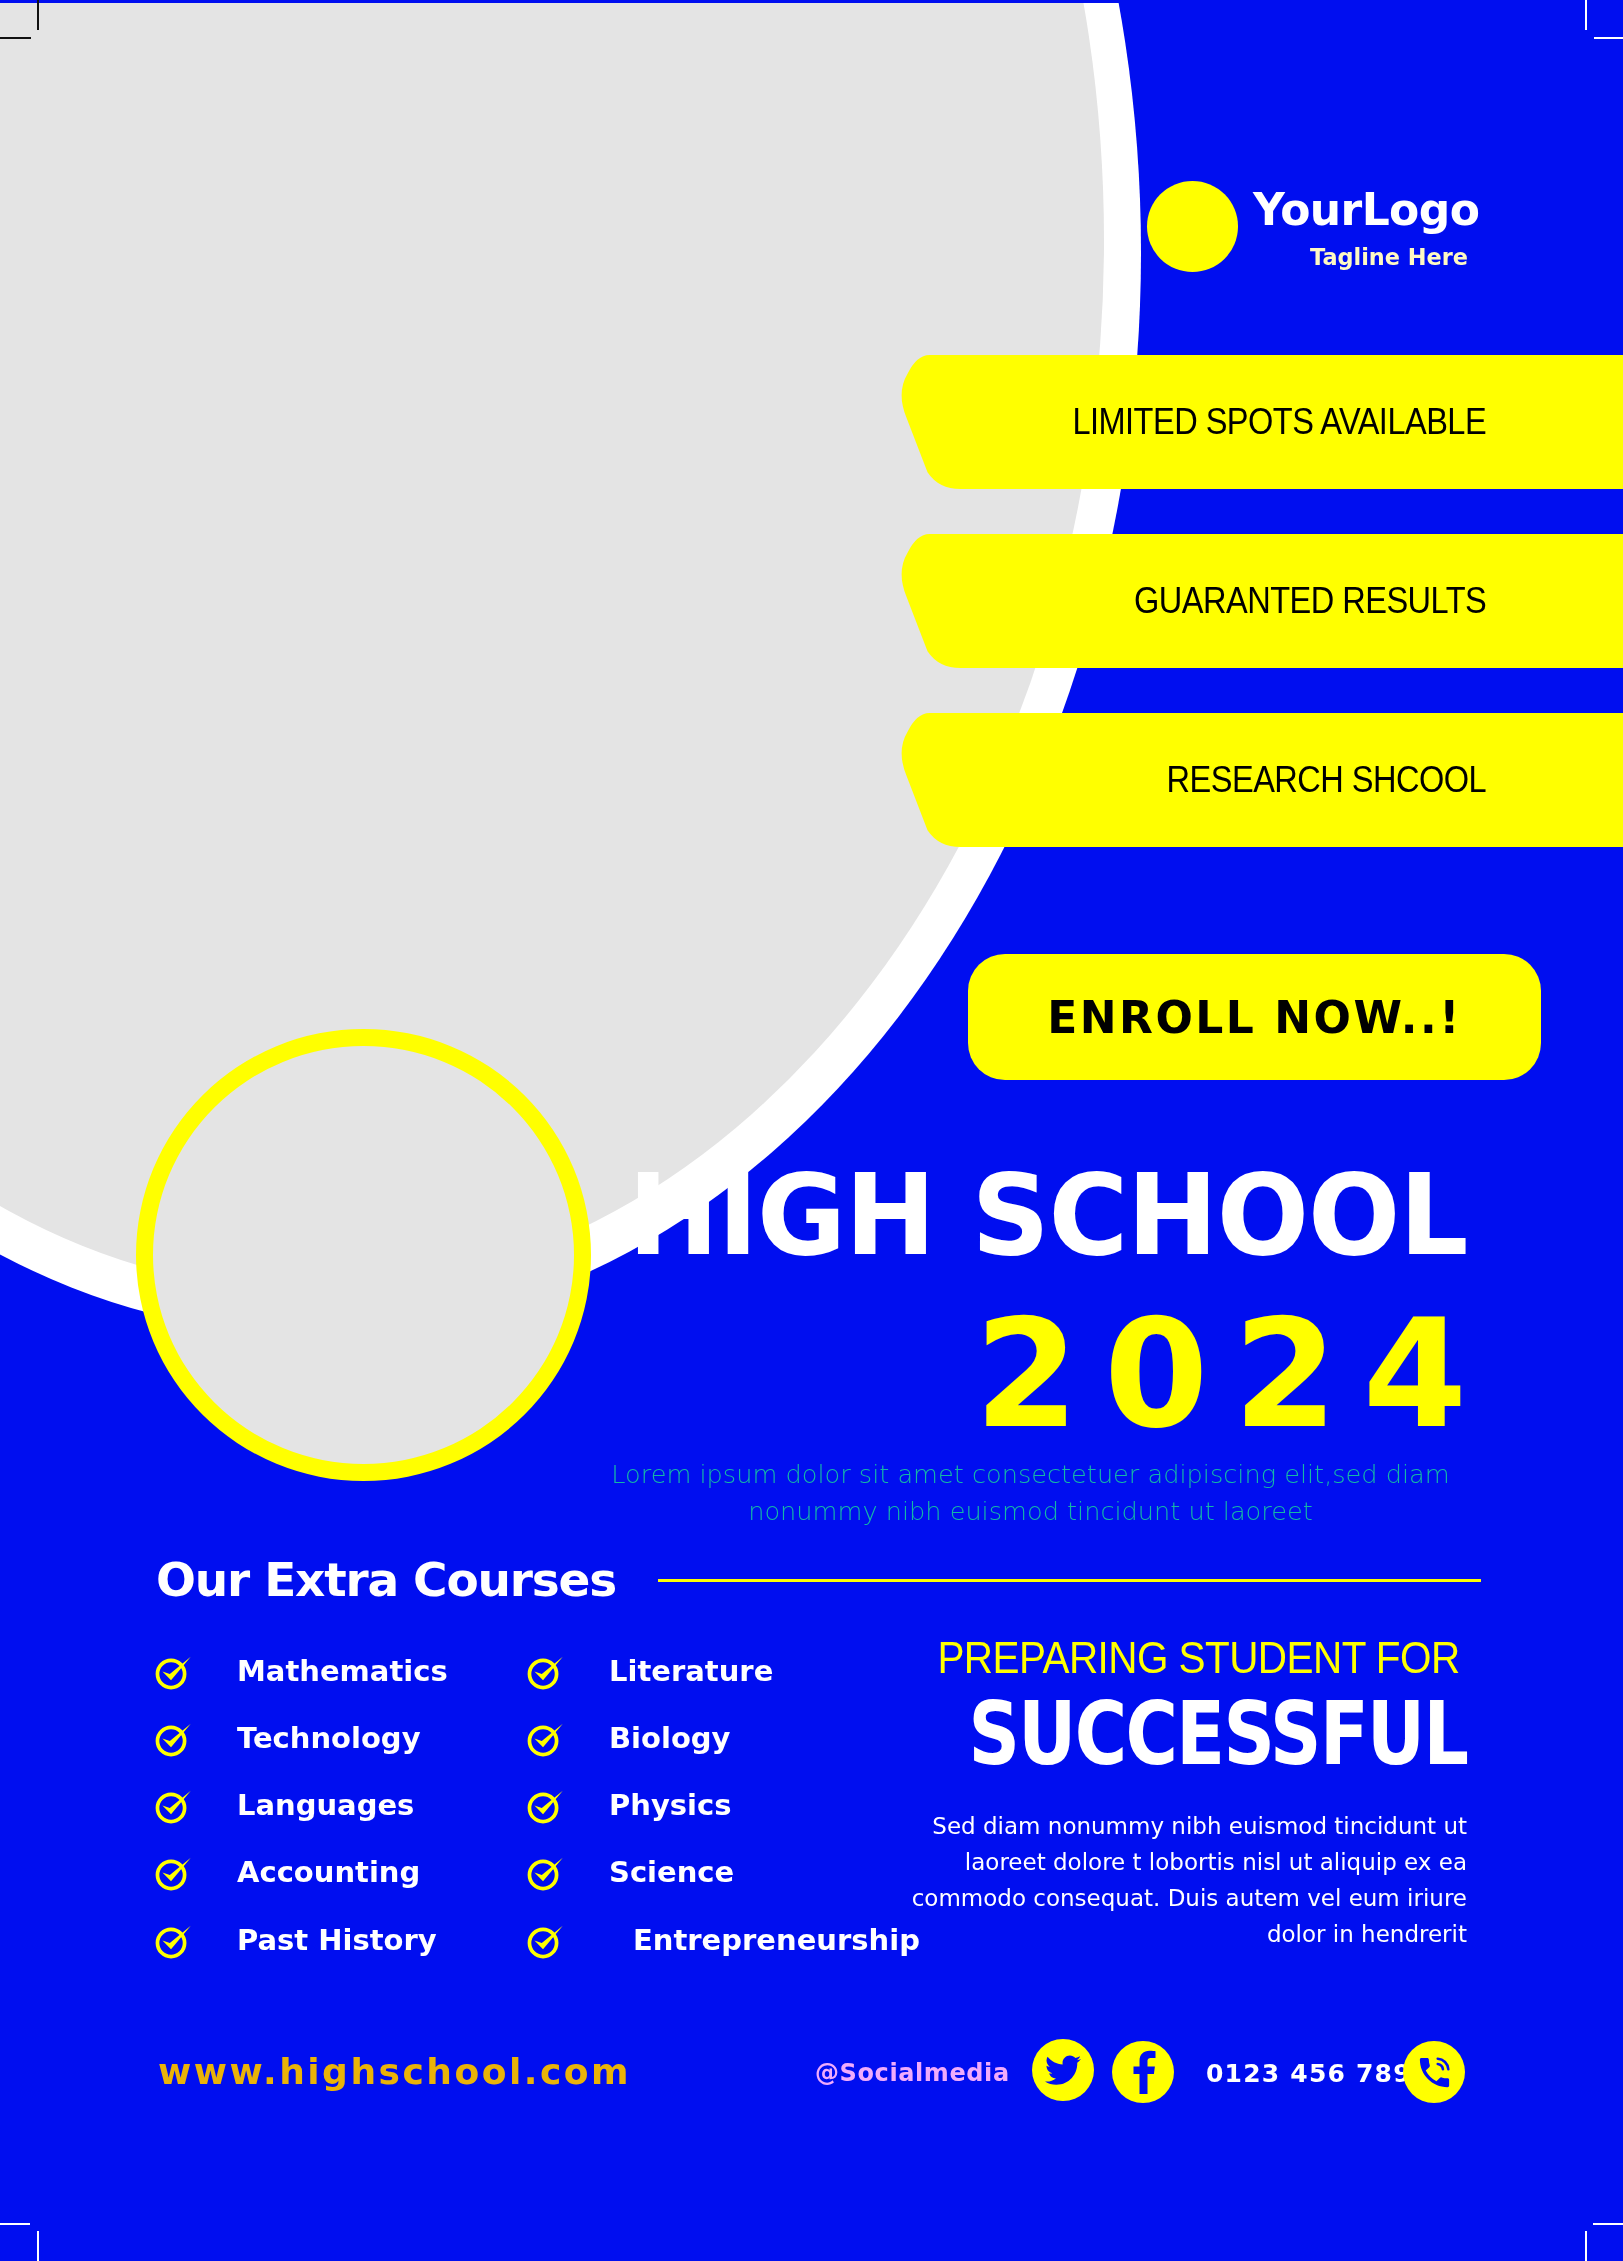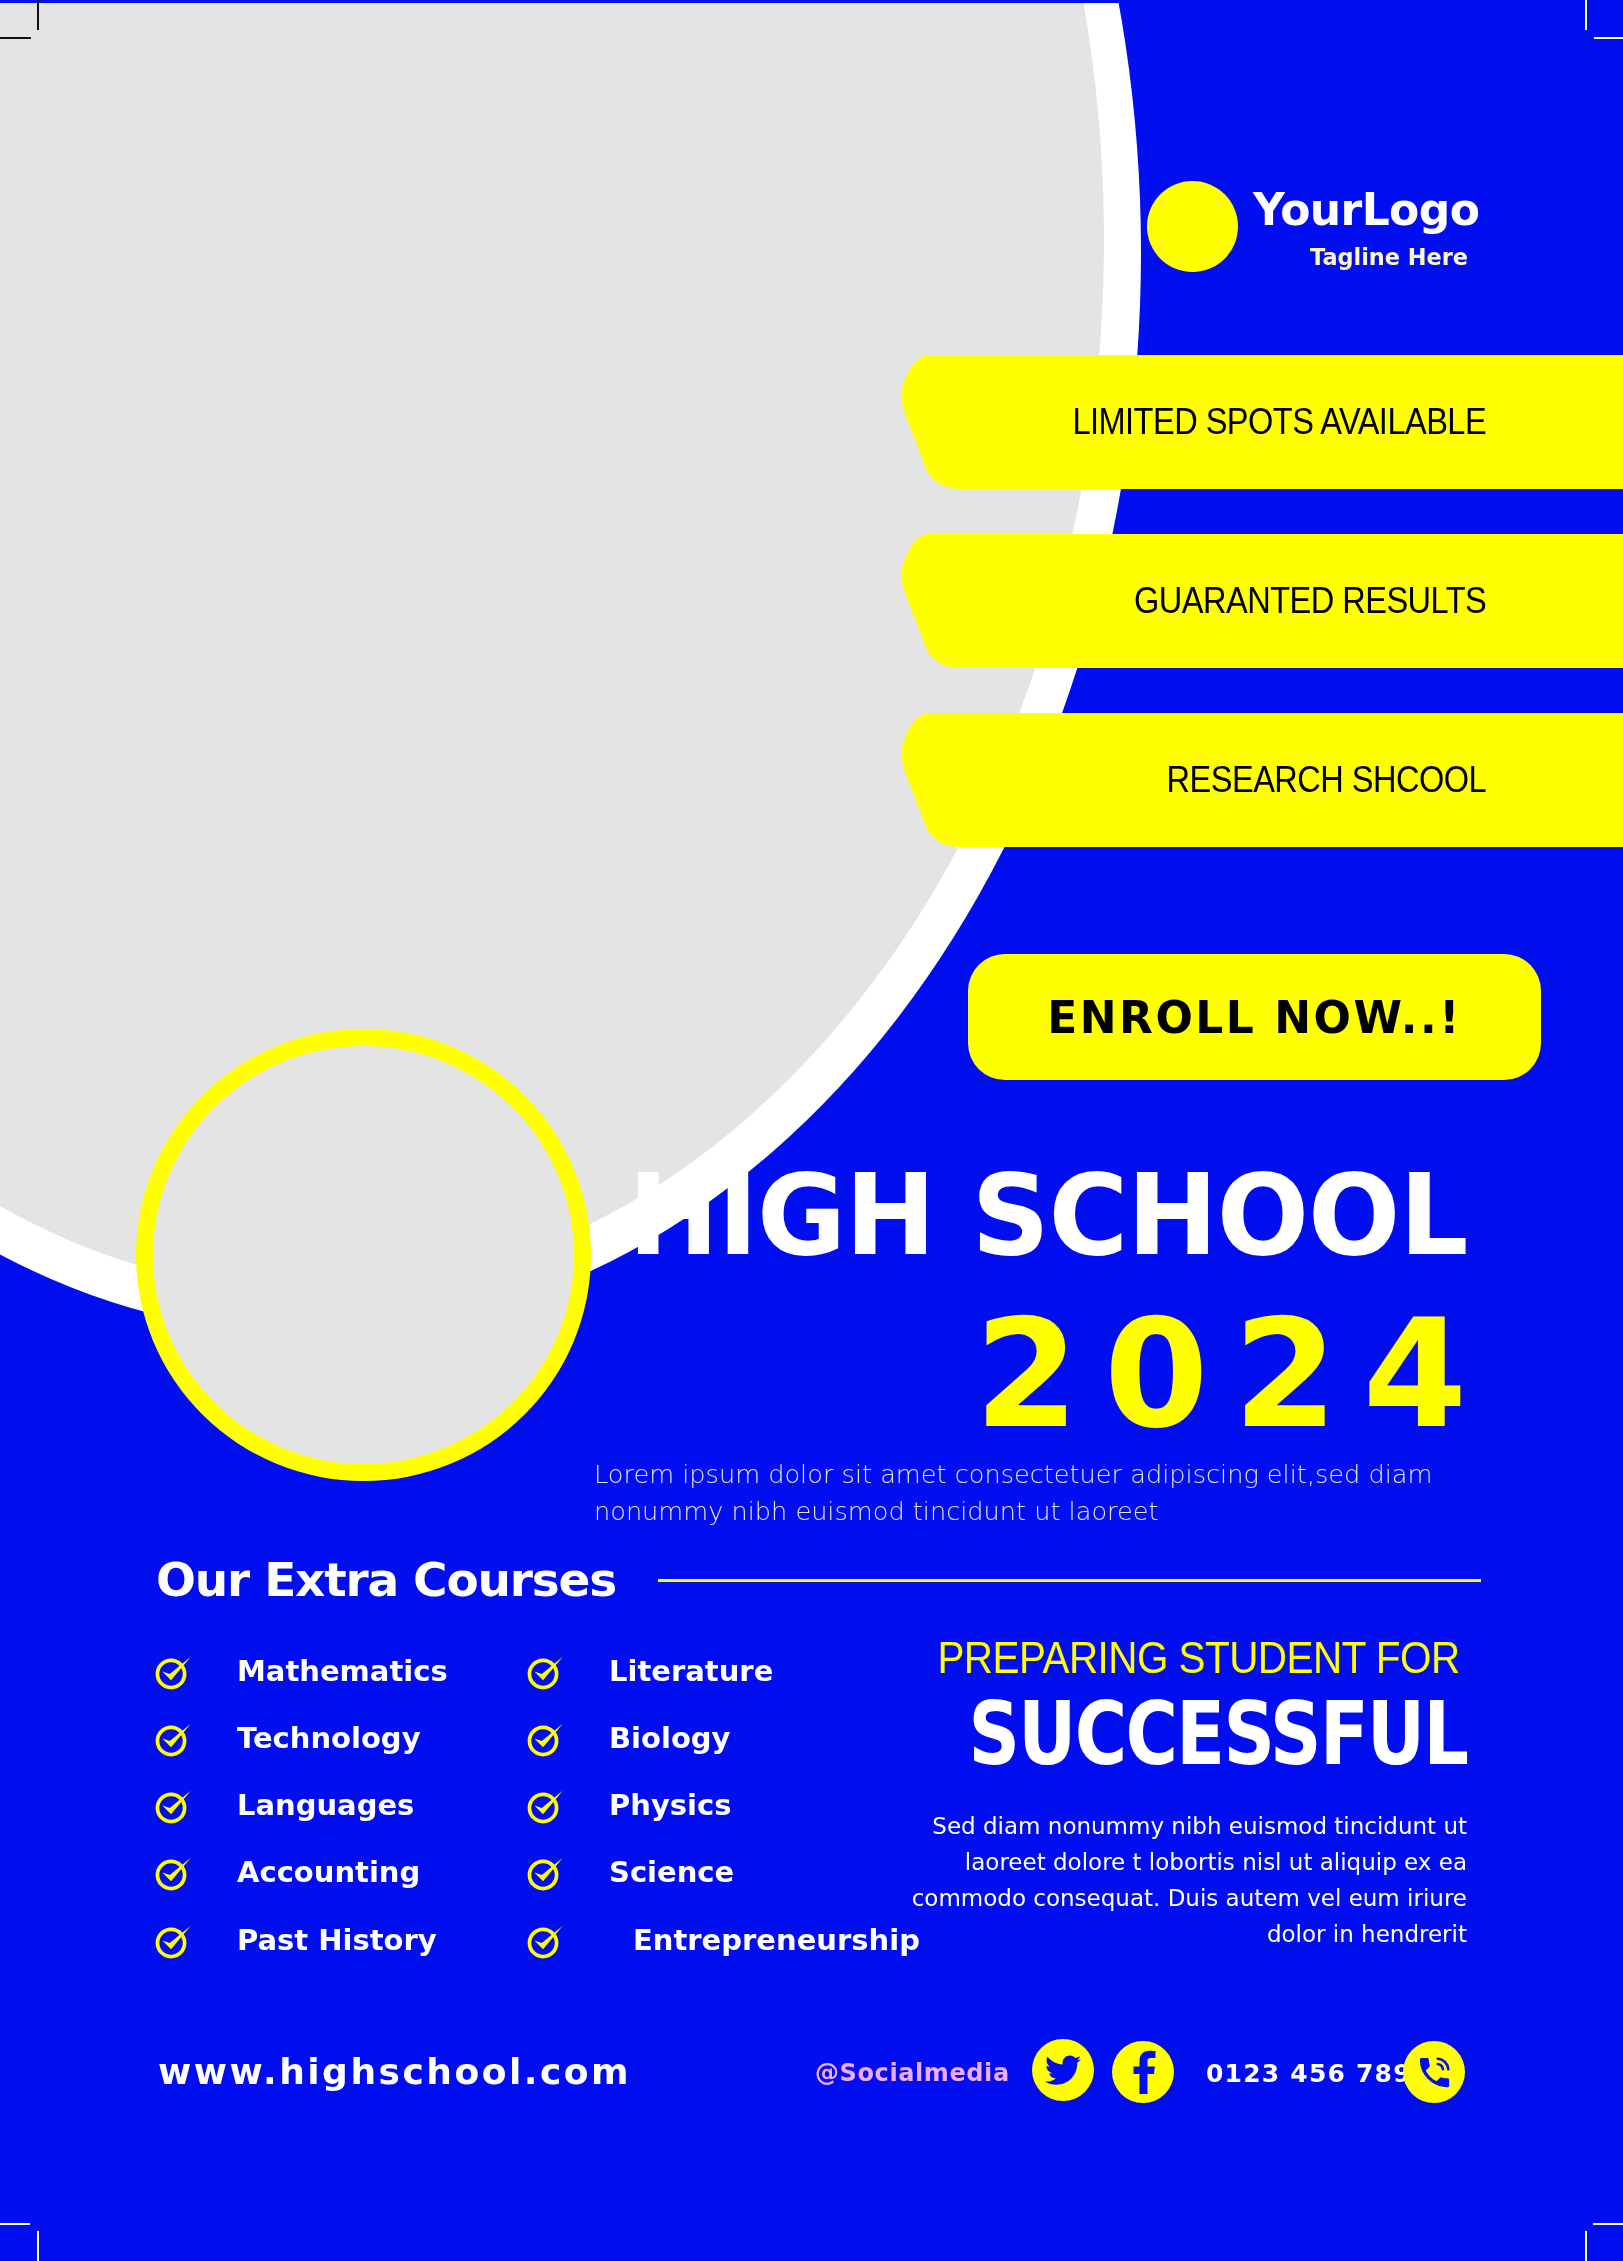--- a/index.html
+++ b/index.html
@@ -20,35 +20,35 @@
   
   .ribbon { position:absolute; left:901px; width:723px; height:134px; }
   .ribbon svg { position:absolute; left:0; top:0; }
   .ribbon-text { position:absolute; right:138px; top:0; height:134px; line-height:134px; font-size:37px; color:#000; letter-spacing:-0.6px; font-family:"Liberation Sans", sans-serif; transform:scaleX(0.88); transform-origin:right center; }
   
   #enroll { left:968px; top:954px; width:573px; height:126px; border-radius:37px; background:#ffff00; display:flex; align-items:center; justify-content:center; }
   #enroll span { font-size:44px; font-weight:bold; color:#000; letter-spacing:2.5px; font-family:"DejaVu Sans", sans-serif; }
   
   #title { right:156px; top:1150px; font-size:112px; font-weight:bold; color:#fff; font-family:"DejaVu Sans", sans-serif; letter-spacing:-1.2px; transform:scaleX(0.97); transform-origin:right top; white-space:nowrap; }
   #year { right:156px; top:1287px; font-size:150px; font-weight:bold; color:#ffff00; font-family:"DejaVu Sans", sans-serif; letter-spacing:25px; white-space:nowrap; margin-right:-25px; }
-  #intro { right:156px; top:1456px; width:873px; text-align:left; font-size:25.6px; line-height:37px; color:#e5e5e5; font-family:"DejaVu Sans", sans-serif; font-weight:300; }
+  #intro { right:156px; top:1456px; width:873px; text-align:center; font-size:25.6px; line-height:37px; color:#14b8a6; font-family:"DejaVu Sans", sans-serif; font-weight:300; }
   
   #ring-small { left:136px; top:1029px; width:455px; height:452px; border-radius:50%; border:17px solid #ffff00; background:#e4e4e4; }
   
   #courses-title { left:156px; top:1552px; font-size:47px; font-weight:bold; color:#fff; font-family:"DejaVu Sans", sans-serif; letter-spacing:-1.2px; }
   #courses-line { left:658px; top:1579px; width:823px; height:3.1px; background:#ffff00; }
   .course { position:absolute; display:flex; align-items:center; height:44px; }
   .course svg { width:37px; height:37px; margin-right:45px; flex:none; }
   .course span { font-size:29px; font-weight:bold; color:#fff; font-family:"DejaVu Sans", sans-serif; }
   
   #prep { right:163px; top:1633px; font-size:44px; color:#ffff00; font-family:"Liberation Sans", sans-serif; letter-spacing:-0.6px; white-space:nowrap; transform:scaleX(0.92); transform-origin:right top; }
   #success { right:156px; top:1683px; font-size:87px; font-weight:bold; color:#fff; font-family:"DejaVu Sans", sans-serif; letter-spacing:-1.9px; white-space:nowrap; transform:scaleX(0.82); transform-origin:right top; }
   #body2 { right:156px; top:1808px; width:561px; text-align:right; font-size:23px; line-height:36px; color:#fff; font-family:"DejaVu Sans", sans-serif; }
   
-  #website { left:158px; top:2051px; font-size:36px; font-weight:bold; color:#ffffff; font-family:"DejaVu Sans", sans-serif; letter-spacing:2.5px; }
+  #website { left:158px; top:2051px; font-size:36px; font-weight:bold; color:#eab308; font-family:"DejaVu Sans", sans-serif; letter-spacing:2.5px; }
   #social-handle { left:815px; top:2059px; font-size:24px; font-weight:bold; color:#f0abfc; font-family:"DejaVu Sans", sans-serif; letter-spacing:0.6px; }
   .footer-icon { position:absolute; width:62px; height:62px; border-radius:50%; background:#ffff00; display:flex; align-items:center; justify-content:center; }
   #phone { left:1206px; top:2059px; font-size:25px; font-weight:bold; color:#fff; font-family:"DejaVu Sans", sans-serif; letter-spacing:1.2px; }
 </style>
 </head>
 <body>
 
 <div id="poster">
   <div id="photo-ring"></div>
   <div id="photo-main"></div>

